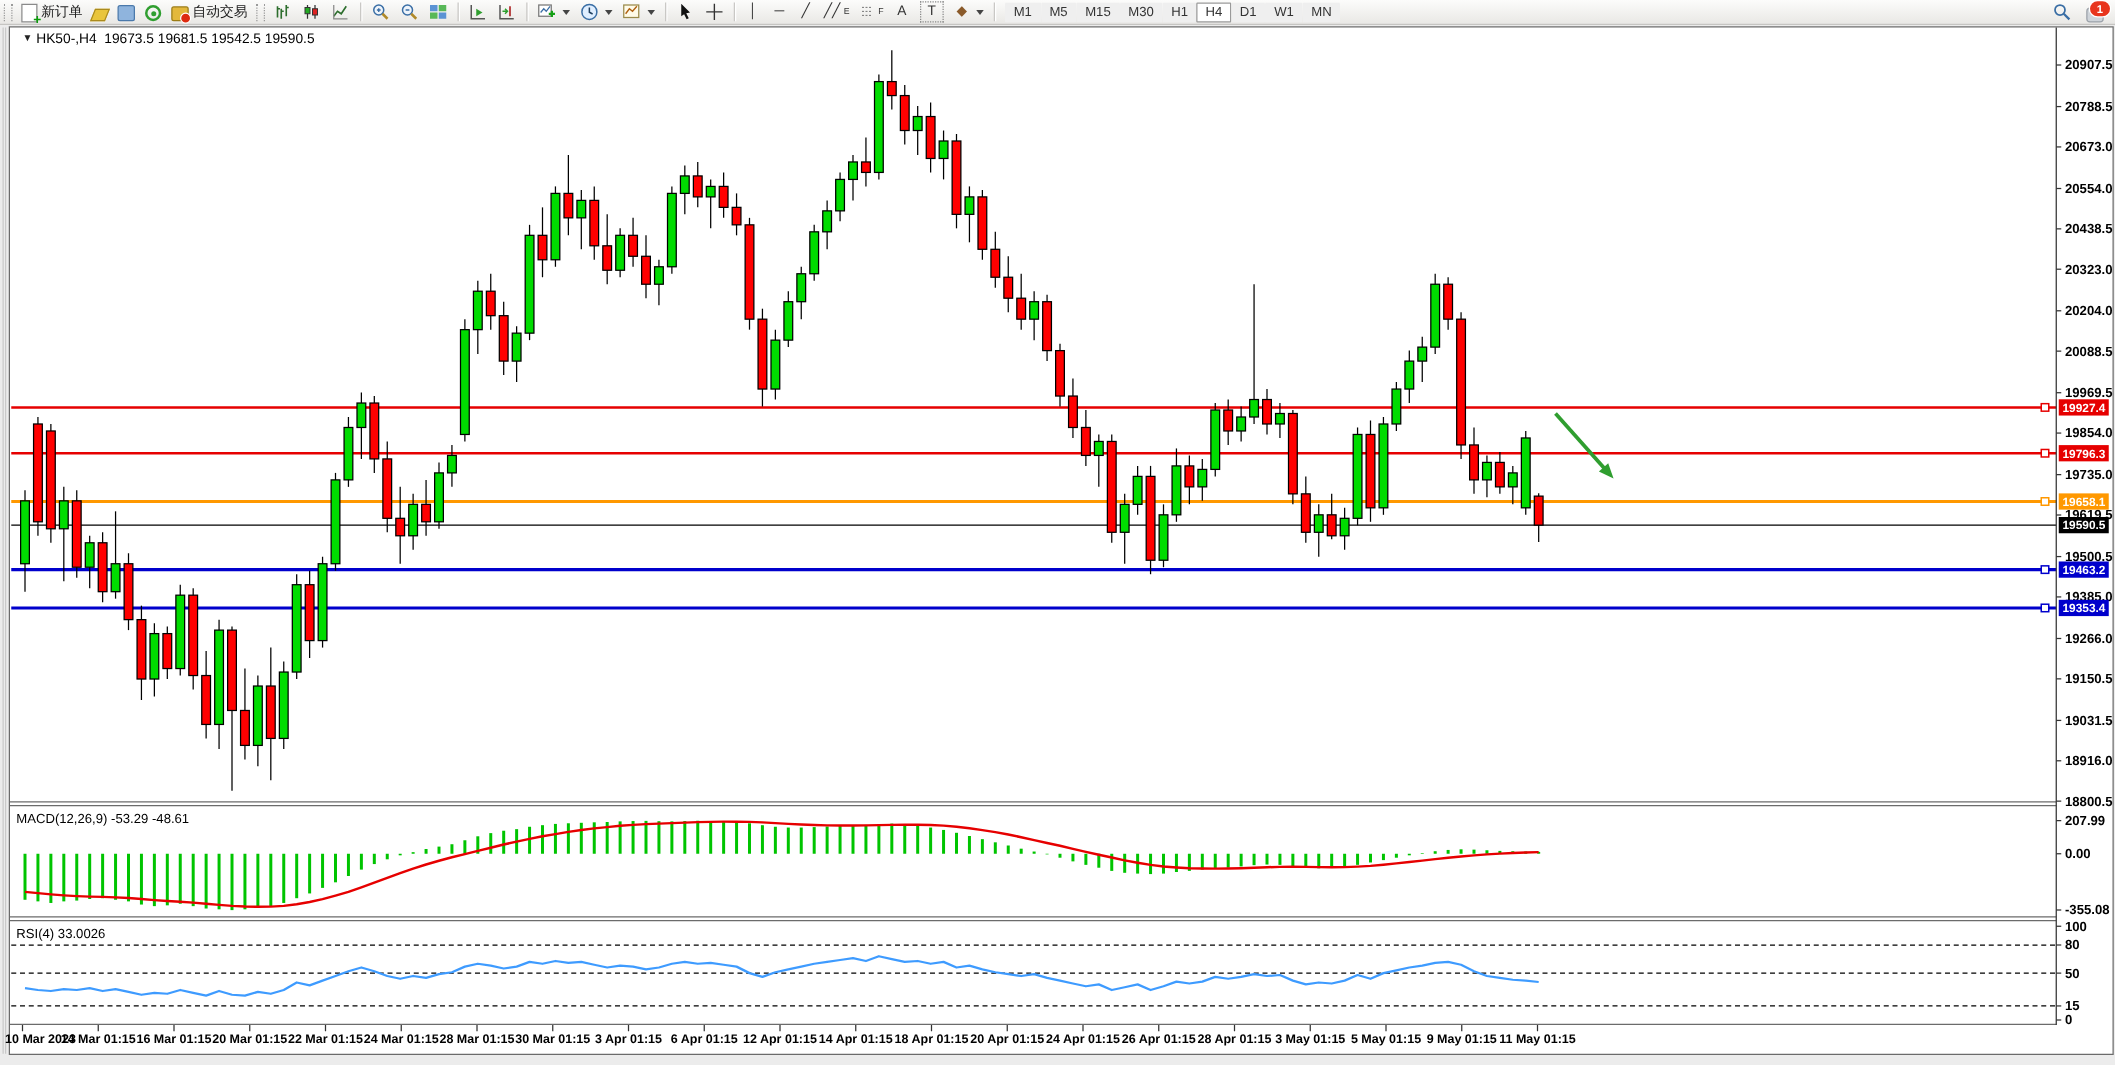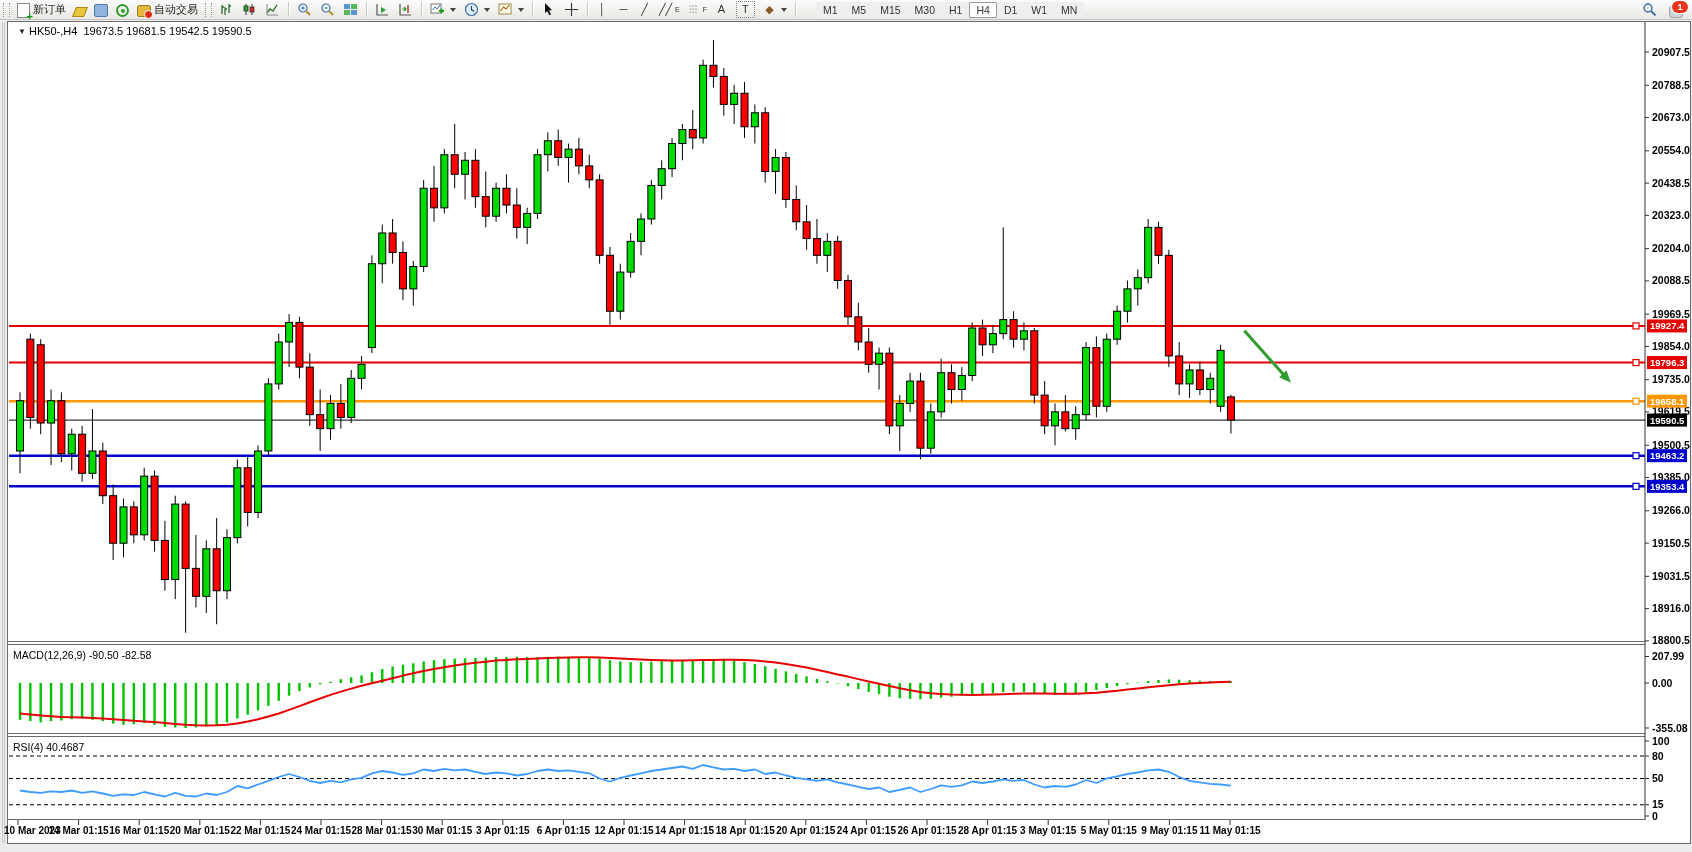--- a/index.html
+++ b/index.html
@@ -11,21 +11,21 @@
            display:flex;align-items:center;font-size:11px;z-index:5}
   .grip{width:5px;height:14px;margin:0 3px;border-left:1px dotted #9a9a9a;border-right:1px dotted #9a9a9a}
   .sep{width:1px;height:15px;background:#c9c8c5;box-shadow:1px 0 0 #fff;margin:0 4px}
   .tbtn{display:flex;align-items:center;gap:3px;padding:1px 4px;border:0;background:transparent;
         font:11px "Liberation Sans",sans-serif;color:#1a1a1a;height:17px}
   .ic{display:inline-block;position:relative;width:15px;height:15px;flex:0 0 auto}
   .caret{width:0;height:0;border-left:3px solid transparent;border-right:3px solid transparent;
          border-top:4px solid #444;margin-left:2px;display:inline-block}
   .glyph{font-size:11px;line-height:15px;text-align:center;width:13px;color:#333}
   .sub{font-size:7px;vertical-align:-2px;color:#333}
-  .tf-group{display:flex;align-items:flex-end;margin-left:16px}
+  .tf-group{display:flex;align-items:flex-end;margin-left:4px}
   .tf{padding:1px 6px;font-size:10.5px;color:#333;border:1px solid transparent;border-radius:1px}
   .tf.active{background:#fff;border:1px solid #9a9a9a}
   .tb-right{position:absolute;right:6px;top:1px;display:flex;align-items:center;gap:8px}
   .badge{position:relative;width:17px;height:16px}
   .badge .bubble{position:absolute;left:0;bottom:0;width:12px;height:10px;border-radius:3px;background:#cfd4da;border:1px solid #9aa0a8}
   .badge .count{position:absolute;right:-2px;top:-1px;min-width:12px;height:12px;border-radius:6px;background:#e8351d;
                 color:#fff;font-size:9px;font-weight:bold;text-align:center;line-height:12px;padding:0 2px;box-shadow:0 0 0 1px #fff}
   
   .ic-neworder{width:11px;height:13px;background:#fff;border:1px solid #8a8a8a;margin-top:1px}
   .ic-neworder:after{content:"+";position:absolute;right:-4px;bottom:-5px;color:#0a9c0a;font-weight:bold;font-size:11px}
@@ -724,19 +724,19 @@
   </svg>
 
 <div class="overlay-label" id="chart-title">
   <span style="font-size:8px;vertical-align:1px;color:#222">▼</span>
   <span>HK50-,H4</span>&nbsp;
   <span>19673.5 19681.5 19542.5 19590.5</span>
 </div>
 
 <div class="overlay-label" id="macd-label">
   <span>MACD(12,26,9)</span>
-  <span>-90.50 -82.58</span>
+  <span>-53.29 -48.61</span>
 </div>
 
 <div class="overlay-label" id="rsi-label">
   <span>RSI(4)</span>
-  <span>40.4687</span>
+  <span>33.0026</span>
 </div>
 
 </body></html>

